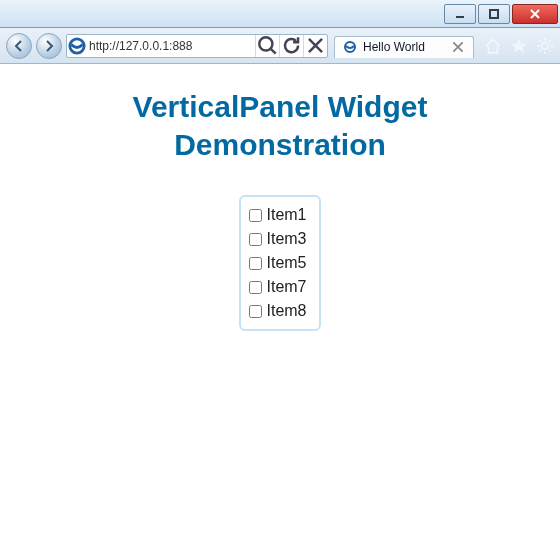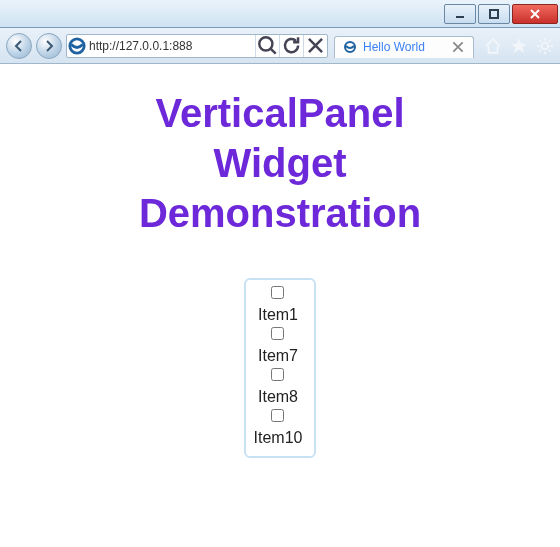--- a/index.html
+++ b/index.html
@@ -106,58 +106,57 @@
       display:flex; align-items:flex-end; height:24px; margin-left:2px;
     }
     .tab {
       background:#fdfdfd;
       border:1px solid #a9bdd0;
       border-bottom:none;
       border-radius:3px 3px 0 0;
       height:22px;
       padding:0 8px;
       display:flex; align-items:center; gap:6px;
-      font-size:12px; color:#3b82f6;
+      font-size:12px; color:#0f172a;
       min-width: 140px;
       cursor:pointer;
     }
     .tab .favicon { width:14px;height:14px;color:#1f62a2; }
     .tab .tab-x { width:14px;height:14px;color:#888;display:flex;align-items:center;justify-content:center; margin-left:auto;}
     
     .content {
       height: calc(547px - 28px - 34px);
       overflow:auto;
       background:#fff;
       text-align:center;
       padding-top: 24px;
     }
     h1.page-title {
       font-family: Arial, sans-serif;
       font-weight: bold;
-      color:#6d28d9;
-      font-size: 40px;
+      color:#0369a1;
+      font-size: 30px;
       line-height: 1.25;
-      margin: 0 auto 40px auto;
+      margin: 0 auto 32px auto;
       max-width: 380px;
     }
     .vpanel {
       display:inline-block;
       border: 2px solid #c9e2f3;
       border-radius: 6px;
       padding: 6px 12px 6px 8px;
       text-align:left;
       background:#fff;
     }
     .vpanel-row {
       display:flex; align-items:center; gap:4px;
       font-family: Arial, sans-serif;
       font-size: 16px;
       color:#222;
       line-height: 1.5;
-      flex-direction: column;
     }
     .vpanel-row input[type=checkbox]{
       width:13px;height:13px; cursor:pointer;
     }
   </style>
 </head>
 <body>
 
 <div class="titlebar">
   <div class="win-btn" title="Minimize">
@@ -253,21 +252,24 @@
   </div>
 </div>
 
 <div class="content">
   <h1 class="page-title">VerticalPanel Widget Demonstration</h1>
   <div class="vpanel" id="vpanel"><label class="vpanel-row">
         <input type="checkbox" style="">
         <span>Item1</span>
       </label><label class="vpanel-row">
         <input type="checkbox" style="">
+        <span>Item3</span>
+      </label><label class="vpanel-row">
+        <input type="checkbox" style="">
+        <span>Item5</span>
+      </label><label class="vpanel-row">
+        <input type="checkbox" style="">
         <span>Item7</span>
       </label><label class="vpanel-row">
         <input type="checkbox" style="">
         <span>Item8</span>
-      </label><label class="vpanel-row">
-        <input type="checkbox" style="">
-        <span>Item10</span>
       </label></div>
 </div>
 
 </body></html>

